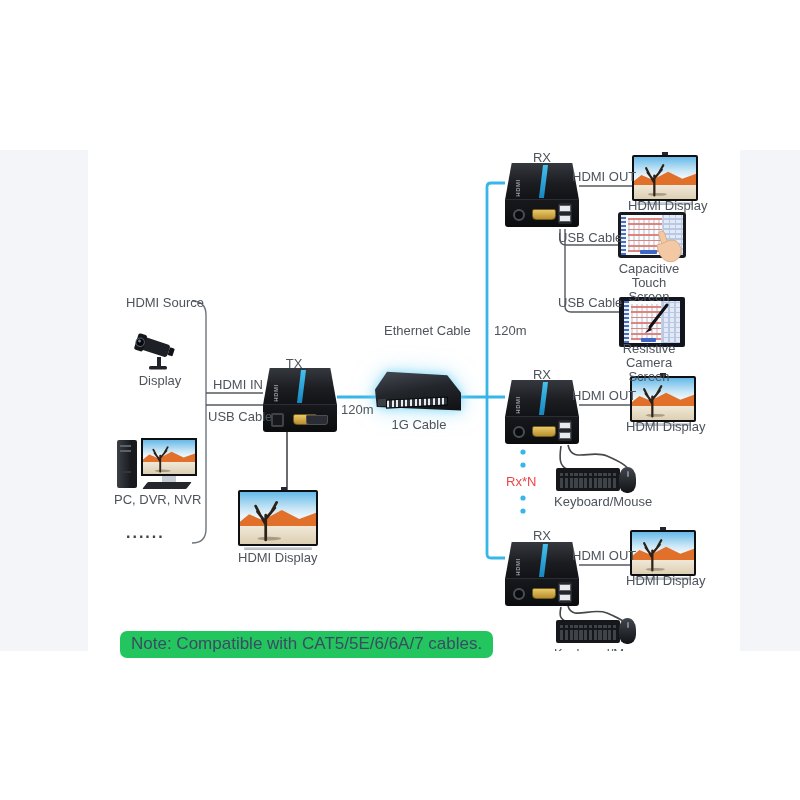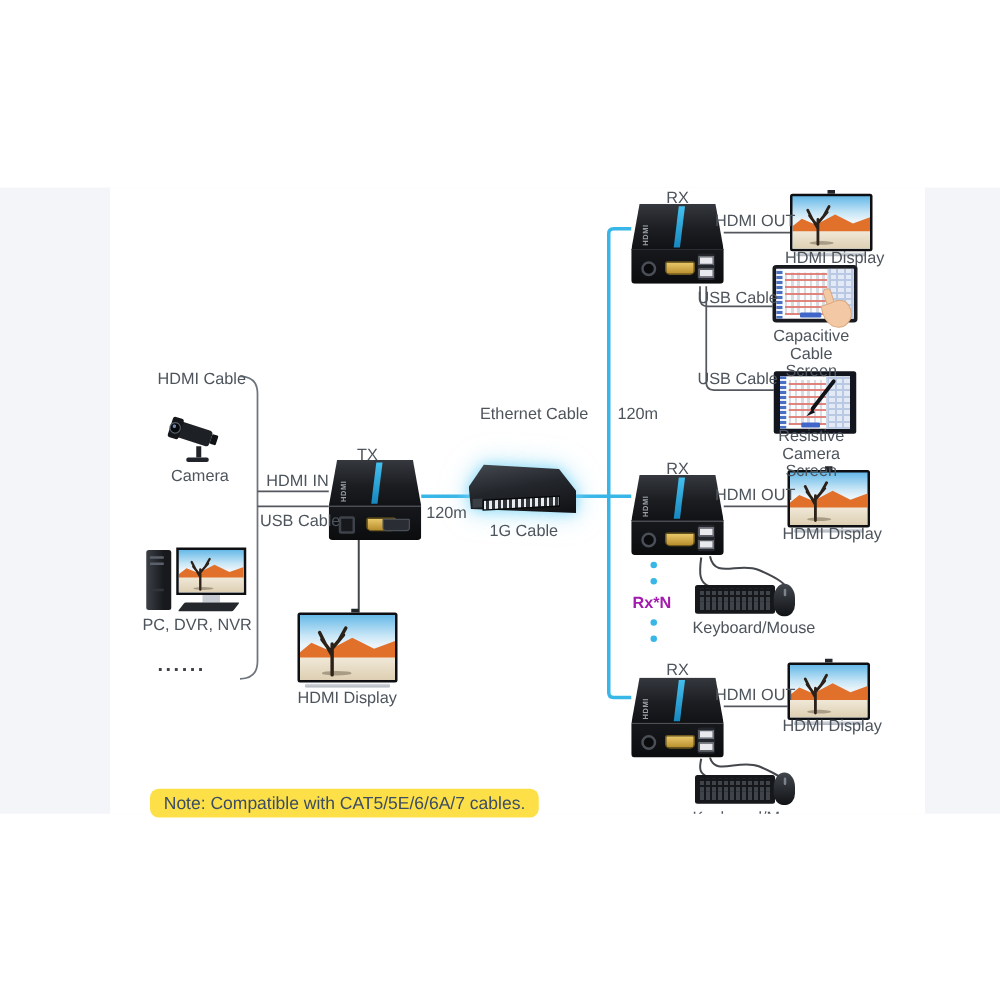--- a/index.html
+++ b/index.html
@@ -5,21 +5,21 @@
   html,body{margin:0;padding:0;background:#ffffff;}
   .stage{position:relative;width:800px;height:800px;background:#ffffff;overflow:hidden;
          font-family:"Liberation Sans", sans-serif;}
   .band{position:absolute;left:0;top:150px;width:800px;height:501px;background:#f3f5f9;}
   .canvas{position:absolute;left:88px;top:150px;width:652px;height:501px;background:#ffffff;overflow:hidden;}
   .wires{position:absolute;left:0;top:0;z-index:1;}
   .lbl{position:absolute;z-index:3;font-size:13px;color:#4d545c;white-space:nowrap;}
   .center{text-align:center;}
   .right{text-align:left;}
   .two-line{line-height:14px;white-space:normal;}
-  .bold-navy{font-weight:bold;color:#a21caf;}
+  .bold-navy{font-weight:normal;color:#ef4444;}
   .dots-more{font-weight:bold;font-size:16px;letter-spacing:2px;color:#3e4248;}
 
   
   .device{position:absolute;width:74px;height:64px;z-index:2;}
   .dev-top{position:absolute;left:0;right:0;top:0;height:37px;
     background:linear-gradient(180deg,#35383e 0%,#1b1d21 55%,#111215 100%);
     clip-path:polygon(9% 0,91% 0,100% 100%,0 100%);}
   .dev-stripe{position:absolute;left:49%;top:2px;width:5px;height:33px;
     background:linear-gradient(#45c0ee,#1787bf);transform:skewX(-7deg);}
   .dev-logo{position:absolute;left:4px;top:22px;font-size:6px;font-weight:bold;color:#9aa0a8;
@@ -94,22 +94,22 @@
   
   .pc-tower{position:absolute;left:0;top:2px;width:20px;height:48px;border-radius:2px;
     background:linear-gradient(90deg,#3c4046,#17191d 70%);}
   .pc-tower::before{content:"";position:absolute;left:3px;top:5px;width:11px;height:2px;background:#5b616a;
     box-shadow:0 5px 0 #5b616a,0 26px 0 #31353b;}
   .pc-mon{position:absolute;left:24px;top:0;width:52px;height:34px;background:#0e0f12;padding:2px;}
   .pc-mon::after{content:"";position:absolute;left:38%;bottom:-6px;width:24%;height:6px;background:#c7ccd2;}
   .pc-kb{position:absolute;left:28px;top:44px;width:44px;height:7px;background:#24272c;
     transform:skewX(-38deg);border-radius:1px;}
 
-  .note-pill{position:absolute;left:120px;top:631px;z-index:5;background:#fde047;color:#3c4c63;
-    font-size:14px;padding:3px 11px 4px;border-radius:7px;white-space:nowrap;}
+  .note-pill{position:absolute;left:120px;top:631px;z-index:5;background:#22c55e;color:#3c4c63;
+    font-size:17px;padding:3px 11px 4px;border-radius:7px;white-space:nowrap;}
 </style>
 </head>
 <body>
 
 <div class="stage">
   <div class="band"></div>
 
   <div class="canvas">
 
     <svg class="wires" width="652" height="501" viewBox="0 0 652 501">
@@ -136,36 +136,36 @@
 
       <path d="M473,457 C471,466 472,469 479,472" fill="none" stroke="#44474c" stroke-width="1.6"></path>
       <path d="M480,456 C484,471 503,457 519,463 C533,469 540,473 540,477" fill="none" stroke="#44474c" stroke-width="1.6"></path>
 
       <circle cx="435" cy="302" r="2.6" fill="#38b6e8"></circle>
       <circle cx="435" cy="315" r="2.6" fill="#38b6e8"></circle>
       <circle cx="435" cy="348" r="2.6" fill="#38b6e8"></circle>
       <circle cx="435" cy="361" r="2.6" fill="#38b6e8"></circle>
     </svg>
 
-    <div class="lbl" style="left:38px;top:145px;width:68px">HDMI Cable</div>
+    <div class="lbl" style="left:38px;top:145px;width:68px">HDMI Source</div>
 
     <div class="icon-wrap" style="left:39px;top:180px;width:52px;height:42px">
       <svg viewBox="0 0 52 42" width="52" height="42">
         <g transform="rotate(18 26 18)">
           <rect x="14" y="10" width="28" height="13" rx="3" fill="#1d2025"></rect>
           <rect x="8" y="8" width="9" height="17" rx="2" fill="#14161a"></rect>
           <circle cx="12" cy="16.5" r="4.2" fill="#07080b" stroke="#585f68" stroke-width="1"></circle>
           <circle cx="11" cy="15.5" r="1.4" fill="#6f86a8"></circle>
           <rect x="42" y="12" width="5" height="8" rx="1" fill="#101215"></rect>
         </g>
         <rect x="30" y="27" width="4" height="9" fill="#202329"></rect>
         <rect x="22" y="36" width="18" height="3.5" rx="1.6" fill="#202329"></rect>
       </svg>
     </div>
-    <div class="lbl center" style="left:46px;top:223px;width:52px">Camera</div>
+    <div class="lbl center" style="left:46px;top:223px;width:52px">Display</div>
 
     <div class="icon-wrap" style="left:29px;top:288px;width:78px;height:56px">
       <div class="pc-tower"></div>
       <div class="pc-mon">
         <div class="desert">
           <div class="dune"></div>
             <div class="sand"></div>
           <svg class="tree" viewBox="0 0 100 100" preserveAspectRatio="none">
             <path d="M52 96 L52 42 M52 58 L34 34 M40 42 L30 22 M52 50 L72 26 M65 34 L76 14 M52 62 L44 48" stroke="#2c2118" stroke-width="6" fill="none" stroke-linecap="round"></path>
             <ellipse cx="60" cy="93" rx="26" ry="4" fill="rgba(60,45,30,.35)"></ellipse>
@@ -251,21 +251,21 @@
           <div class="bottombar"></div>
         </div>
     </div>
     <svg class="overlay-svg" style="left:562px;top:78px" width="34" height="38" viewBox="0 0 34 38">
       <g transform="rotate(-18 17 19)">
         <rect x="13" y="2" width="6" height="16" rx="3" fill="#f2c9a4" stroke="#d9a87f" stroke-width=".8"></rect>
         <path d="M8,14 Q6,26 12,32 Q20,38 27,31 Q32,25 28,17 Q24,12 16,14 Z" fill="#f2c9a4" stroke="#d9a87f" stroke-width=".8"></path>
       </g>
     </svg>
     <div class="lbl center two-line" style="left:512px;top:112px;width:98px">
-      <span>Capacitive Cable</span><br>
+      <span>Capacitive Touch</span><br>
       <span>Screen</span>
     </div>
 
     <div class="lbl center" style="left:470px;top:145px;width:62px">USB Cable</div>
     <div class="tablet res" style="left:531px;top:147px;width:56px;height:42px">
       <div class="ts">
           <div class="col"></div>
           <div class="rows"></div>
           <div class="panel"></div>
           <div class="bottombar"></div>

